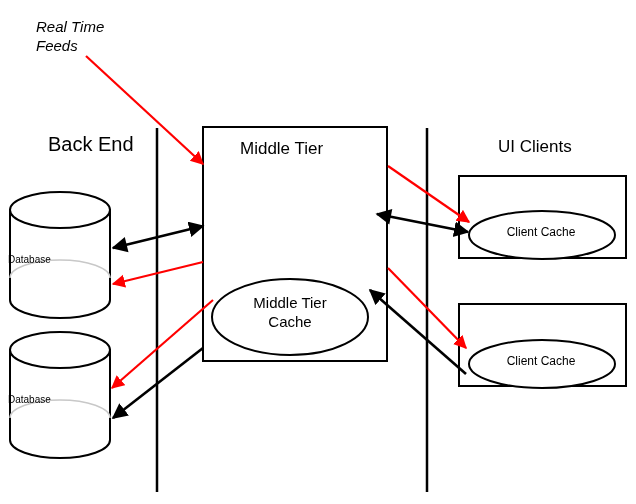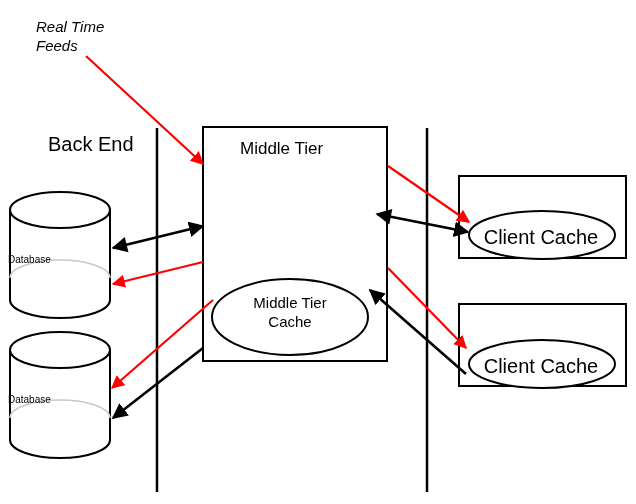--- a/index.html
+++ b/index.html
@@ -53,21 +53,21 @@
   #label-database-2 { left: 8px; top: 394px; }
 
   .mt-cache-label {
     left: 240px;
     top: 294px;
     font-size: 15px;
     text-align: center;
     width: 100px;
   }
   .client-cache-label {
-    font-size: 20px;
+    font-size: 12px;
     text-align: center;
     width: 120px;
   }
   #label-client-cache-1 { left: 481px; top: 225px; }
   #label-client-cache-2 { left: 481px; top: 354px; }
 
   svg#art {
     position: absolute;
     left: 0;
     top: 0;
@@ -151,20 +151,21 @@
 
   </svg>
 
   <div class="lbl" id="title-real-time-feeds">Real Time
 Feeds</div>
 
   <div class="lbl" id="title-back-end">Back End</div>
 
   <div class="lbl" id="label-middle-tier">Middle Tier</div>
 
+  <div class="lbl" id="title-ui-clients">UI Clients</div>
 
   <div class="lbl db-label" id="label-database-1">Database</div>
 
   <div class="lbl db-label" id="label-database-2">Database</div>
 
   <div class="lbl mt-cache-label">Middle Tier
 Cache</div>
 
   <div class="lbl client-cache-label" id="label-client-cache-1">Client Cache</div>
 

